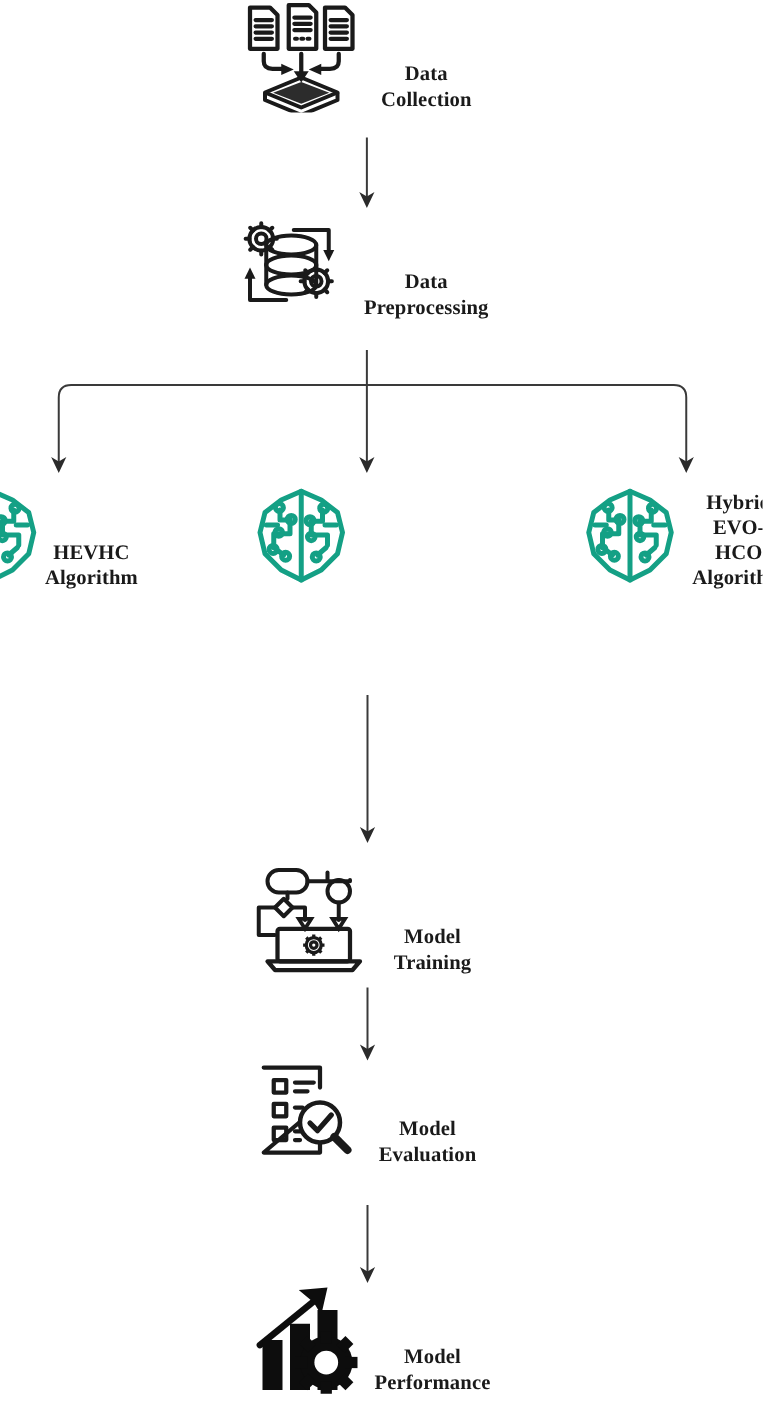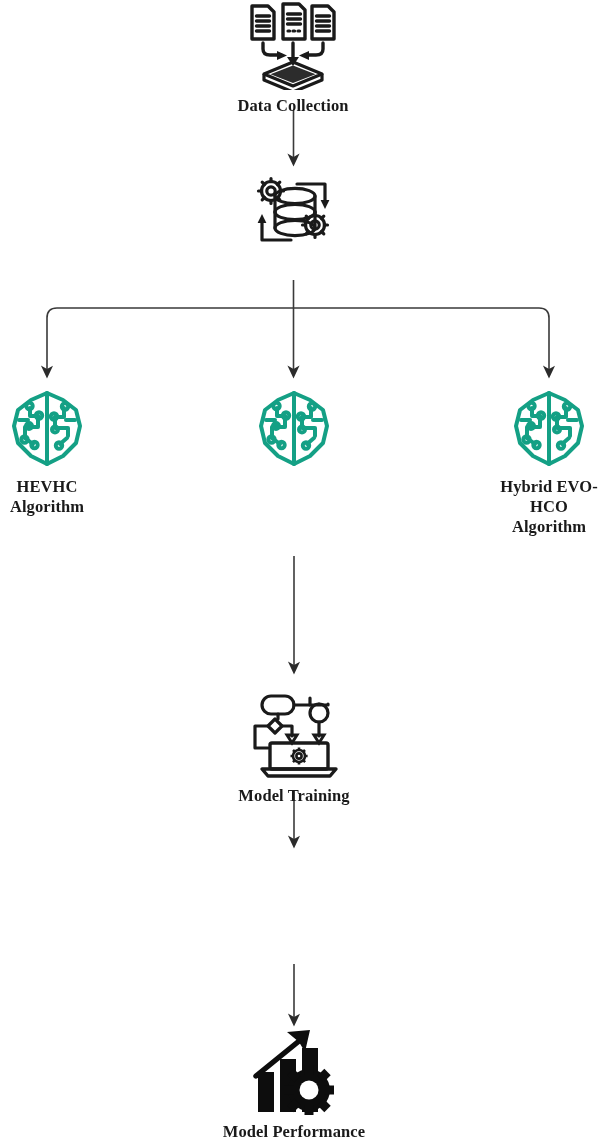--- a/index.html
+++ b/index.html
@@ -2,21 +2,21 @@
 <html><head>
 <meta charset="utf-8">
 <style>
   html,body{margin:0;padding:0;background:#ffffff;}
   body{
     width:610px;height:1140px;position:relative;overflow:hidden;
     font-family:"Liberation Serif","DejaVu Serif",serif;
   }
   #stage{position:absolute;left:0;top:0;width:610px;height:1140px;}
   .edges{position:absolute;left:0;top:0;width:610px;height:1140px;pointer-events:none;}
-  .node{position:absolute;display:flex;flex-direction:column;align-items:center;font-family:Liberation Serif, serif;}
+  .node{position:absolute;display:flex;flex-direction:row;align-items:flex-end;font-family:Liberation Serif, serif;}
   .icon-wrap{display:block;line-height:0;}
   .label{
     font-weight:700;font-size:16.5px;line-height:1.28;
     color:#1a1a1a;text-align:center;letter-spacing:.1px;margin-top:5px;
     white-space:pre-line;
   }
   .label.tight{line-height:1.22;}
 </style>
 </head>
 <body>
@@ -118,20 +118,21 @@
                    M61.2,48.2 l2.3,2.3 M76.5,63.5 l2.3,2.3
                    M78.8,48.2 l-2.3,2.3 M63.5,63.5 l-2.3,2.3"></path>
 
           <path d="M52,16 L80,16 L80,34"></path>
           <path d="M46,72 L17,72 L17,53"></path>
         </g>
         <path d="M75.6,32 L80,41 L84.4,32 Z" fill="#1a1a1a"></path>
         <path d="M12.6,55 L17,46 L21.4,55 Z" fill="#1a1a1a"></path>
       </svg>
     </span>
+    <div class="label">Data Preprocessing</div>
   </div>
 
   <div class="node" style="left:-48px;top:386px;width:190px;">
     <span class="icon-wrap">
       <svg width="84" height="86" viewBox="0 0 84 86">
         <g fill="none" stroke="#14a085" stroke-width="4" stroke-linejoin="round" stroke-linecap="round">
           <path d="M42,7 L26,14 L13,24 L9,40 L13,57 L26,70 L42,78 L58,70 L71,57 L75,40 L71,24 L58,14 Z"></path>
           <path d="M42,7 L42,78"></path>
           <path d="M25,22 L25,30 L33,30"></path>
           <circle cx="24.5" cy="20" r="3.2"></circle>
@@ -248,20 +249,41 @@
           <circle cx="57" cy="68" r="2.6"></circle>
           <path d="M57,59.5 v2.6 M57,74 v2.6 M48.5,68 h2.6 M63,68 h2.6
                    M51,62 l1.9,1.9 M61.2,72.2 l1.9,1.9
                    M63,62 l-1.9,1.9 M52.9,72.2 l-1.9,1.9"></path>
         </g>
       </svg>
     </span>
     <div class="label">Model Training</div>
   </div>
 
+  <div class="node" style="left:194px;top:846px;width:200px;">
+    <span class="icon-wrap">
+      <svg width="96" height="88" viewBox="0 0 96 88">
+        <g fill="none" stroke="#1a1a1a" stroke-width="3.4" stroke-linejoin="round" stroke-linecap="round">
+          <path d="M17,8 L62,8 L62,24 M62,38 L62,76 L17,76 Z"></path>
+          <rect x="25" y="18" width="10" height="10"></rect>
+          <rect x="25" y="37" width="10" height="10"></rect>
+          <rect x="25" y="56" width="10" height="10"></rect>
+          <path d="M42,20 H57 M42,27 H52"></path>
+          <path d="M42,40 H48"></path>
+          <path d="M42,59 H48 M42,66 H46"></path>
+        </g>
+        <g fill="#ffffff" stroke="#1a1a1a" stroke-width="3.6" stroke-linejoin="round" stroke-linecap="round">
+          <circle cx="62" cy="52" r="16"></circle>
+        </g>
+        <path d="M54,52.5 L60,58.5 L71,46" fill="none" stroke="#1a1a1a" stroke-width="4.2" stroke-linecap="round" stroke-linejoin="round"></path>
+        <path d="M73.5,63.5 L84,74" fill="none" stroke="#1a1a1a" stroke-width="6.4" stroke-linecap="round"></path>
+      </svg>
+    </span>
+    <div class="label">Model Evaluation</div>
+  </div>
 
   <div class="node" style="left:194px;top:1024px;width:200px;">
     <span class="icon-wrap">
       <svg width="104" height="92" viewBox="0 0 104 92">
 
         <path d="M14,52 L62,13" fill="none" stroke="#0d0d0d" stroke-width="5.4" stroke-linecap="round"></path>
         <path d="M45,8 L68,6 L63,28 L57,18 Z" fill="#0d0d0d"></path>
 
         <rect x="16" y="48" width="16" height="40" fill="#0d0d0d"></rect>
         <rect x="38" y="35" width="16" height="53" fill="#0d0d0d"></rect>

